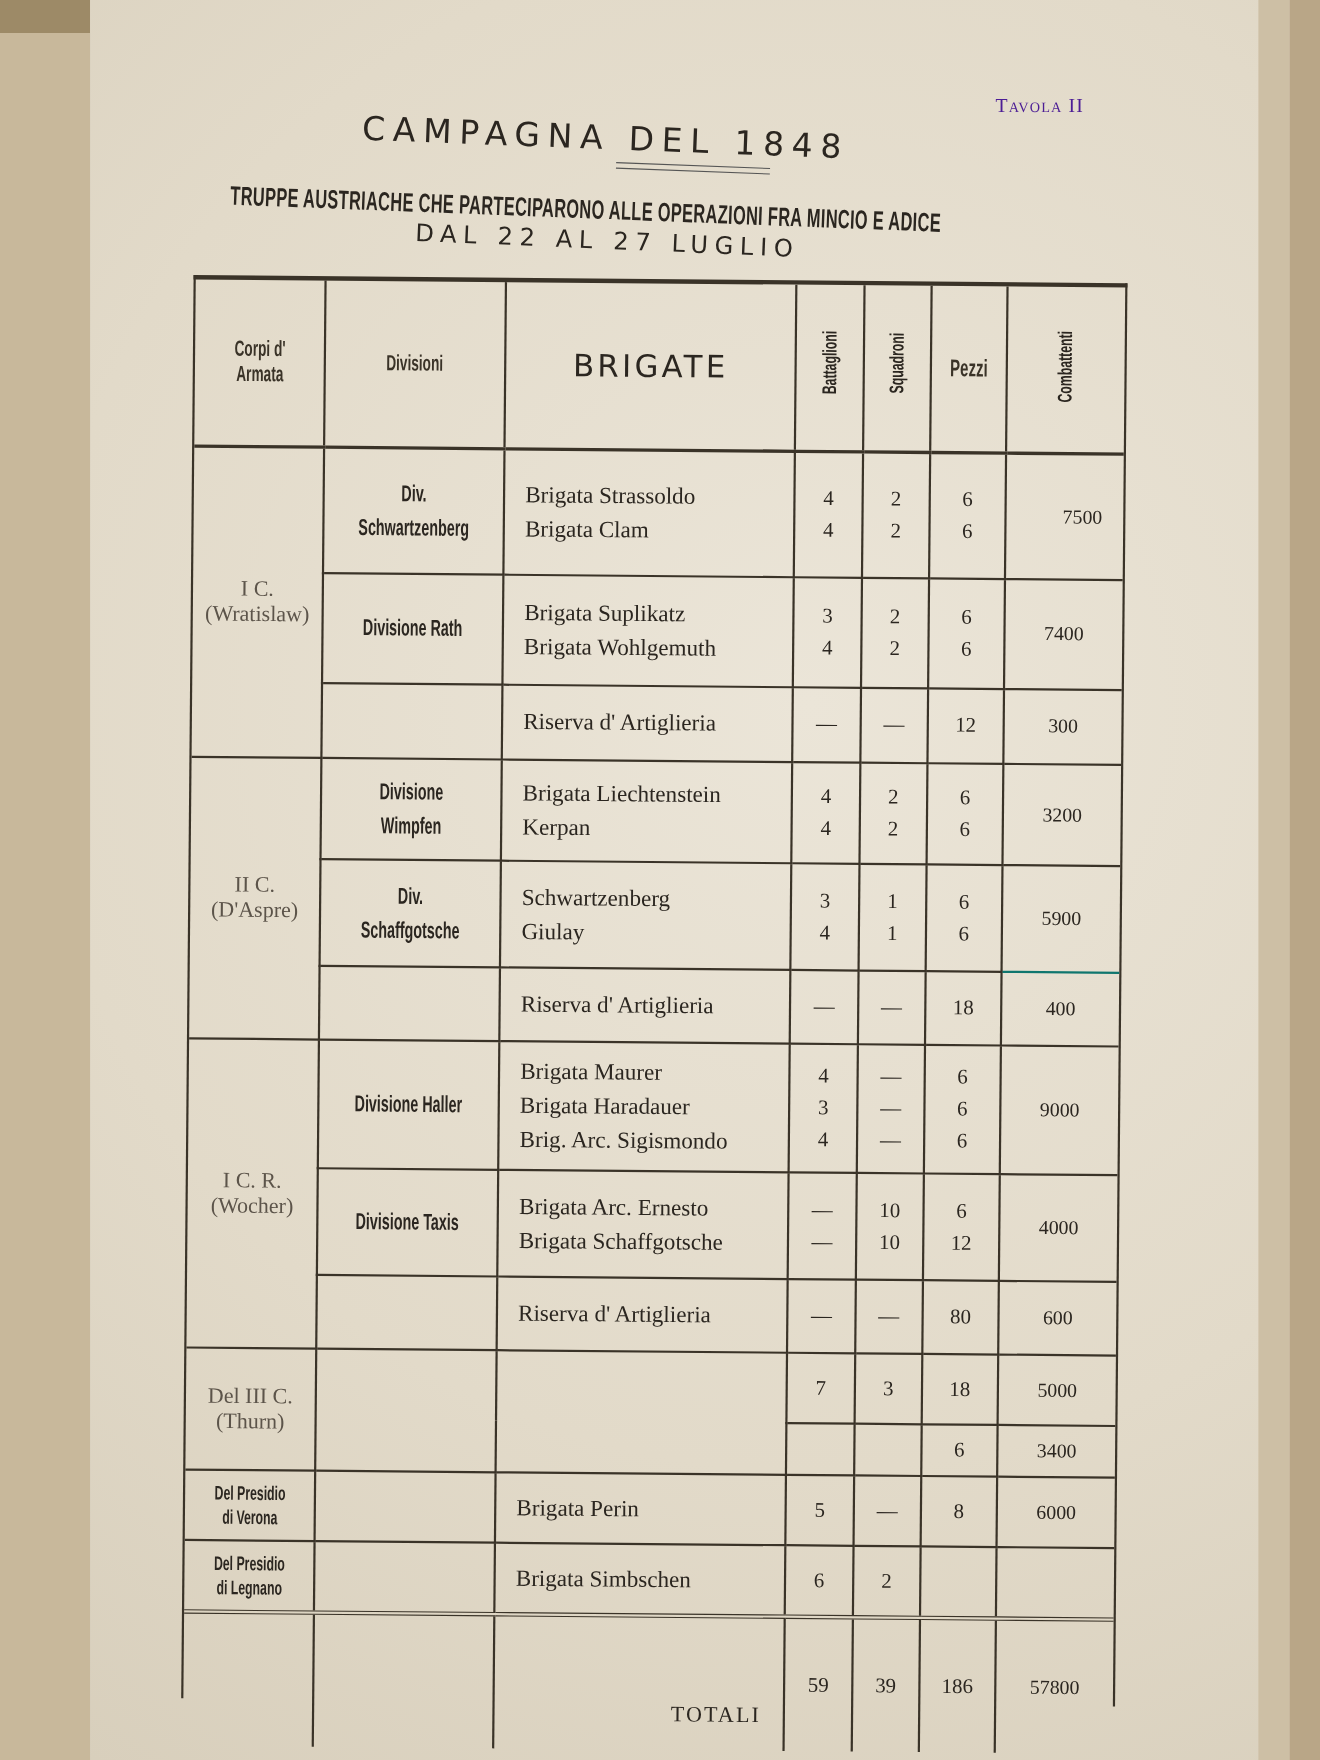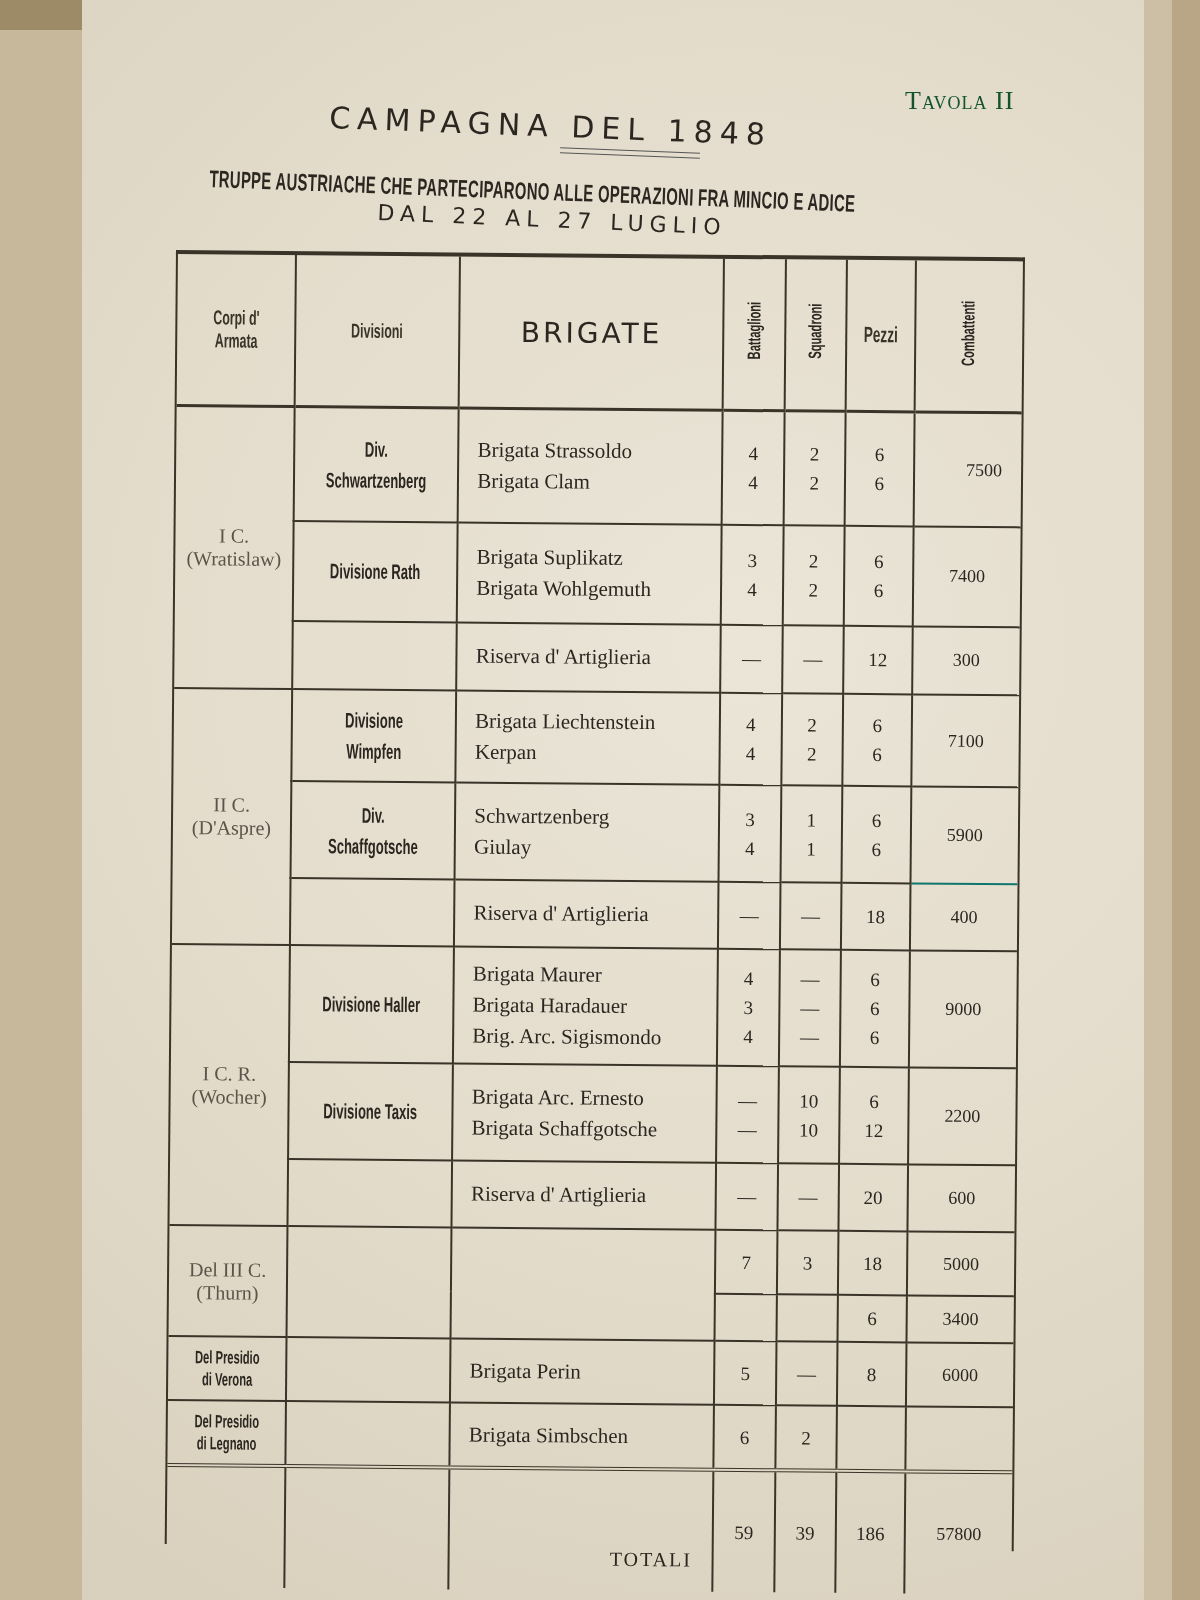--- a/index.html
+++ b/index.html
@@ -2,21 +2,21 @@
 <html><head>
 <meta charset="utf-8">
 <style>
   html,body{margin:0;padding:0;}
   body{width:1200px;height:1600px;position:relative;overflow:hidden;background:#b9a687;font-family:"Liberation Serif",serif;}
   .left-page{position:absolute;left:0;top:30px;width:82px;height:1570px;background:#c8b89b;border-right:3px solid #6e5e44;}
   .left-shadow{position:absolute;left:0;top:0;width:100px;height:30px;background:#9d8a67;}
   .page{position:absolute;left:82px;top:0;width:1090px;height:1600px;background:#e4ddcf;
         background-image:radial-gradient(circle at 60% 40%,#ebe5d8 0%,#e2dac9 60%,#d8cfbc 100%);}
   .right-edge{position:absolute;right:0;top:0;width:28px;height:1600px;background:#cdbfa5;}
-  .tavola{position:absolute;left:905px;top:86px;font-size:26px;letter-spacing:1px;color:#14532d;font-variant:small-caps;font-family:Liberation Serif, serif;}
+  .tavola{position:absolute;left:905px;top:86px;font-size:18px;letter-spacing:1px;color:#4c1d95;font-variant:small-caps;font-family:Liberation Serif, serif;}
   .title{position:absolute;left:330px;top:100px;font-family:"DejaVu Sans",sans-serif;font-size:30px;letter-spacing:7px;color:#2b2620;transform:rotate(2.2deg);transform-origin:left top;}
   .title-rule{position:absolute;left:560px;top:150px;width:140px;height:4px;border-top:1px solid #555;border-bottom:1px solid #555;transform:rotate(2.2deg);}
   .subtitle{position:absolute;left:210px;top:165px;font-family:"Liberation Sans",sans-serif;font-weight:bold;font-size:24px;color:#2b2620;transform:rotate(2.2deg) scaleX(0.62);transform-origin:left top;white-space:nowrap;letter-spacing:0.5px;}
   .dates{position:absolute;left:378px;top:200px;font-family:"DejaVu Sans",sans-serif;font-size:22px;letter-spacing:6px;color:#2b2620;transform:rotate(2.4deg);transform-origin:left top;}
   .table-wrap{position:absolute;left:176px;top:250px;width:845px;height:1290px;border:2px solid #3a3328;border-top:4px solid #3a3328;border-bottom:none;transform:rotate(0.5deg);transform-origin:left top;}
   table{border-collapse:collapse;width:100%;font-family:"Liberation Serif",serif;color:#2b2620;}
   th,td{border-right:2px solid #3a3328;padding:0;vertical-align:middle;}
   th:last-child,td:last-child{border-right:none;}
   thead th{height:150px;border-bottom:3px solid #3a3328;font-weight:normal;}
   .h-cond{font-family:"Liberation Sans",sans-serif;font-weight:bold;font-size:20px;transform:scaleX(0.62);display:inline-block;color:#3a3328;}
@@ -125,21 +125,21 @@
             <div>4</div>
           </td>
       <td class="c-num" style="border-bottom:2px solid #3a3328;">
             <div>2</div>
             <div>2</div>
           </td>
       <td class="c-num" style="border-bottom:2px solid #3a3328;">
             <div>6</div>
             <div>6</div>
           </td>
-      <td class="c-comb" style="border-bottom:2px solid #3a3328;">7100</td>
+      <td class="c-comb" style="border-bottom:2px solid #3a3328;">3200</td>
     </tr>
     <tr>
       <td class="c-div" style="border-bottom:2px solid #3a3328;height:95px;"><span class="div-label">Div. Schaffgotsche</span></td>
       <td class="c-brig" style="border-bottom:2px solid #3a3328;">
             <div>Schwartzenberg</div>
             <div>Giulay</div>
           </td>
       <td class="c-num" style="border-bottom:2px solid #3a3328;">
             <div>3</div>
             <div>4</div>
@@ -199,28 +199,28 @@
             <div>—</div>
           </td>
       <td class="c-num" style="border-bottom:2px solid #3a3328;">
             <div>10</div>
             <div>10</div>
           </td>
       <td class="c-num" style="border-bottom:2px solid #3a3328;">
             <div>6</div>
             <div>12</div>
           </td>
-      <td class="c-comb" style="border-bottom:2px solid #3a3328;">2200</td>
+      <td class="c-comb" style="border-bottom:2px solid #3a3328;">4000</td>
     </tr>
     <tr class="block-end">
       <td class="c-div" style="height:65px;"></td>
       <td class="c-brig">Riserva d' Artiglieria</td>
       <td class="c-num">—</td>
       <td class="c-num">—</td>
-      <td class="c-num">20</td>
+      <td class="c-num">80</td>
       <td class="c-comb">600</td>
     </tr>
 
     <tr>
       <td class="c-corp" rowspan="2" style="border-bottom:2px solid #3a3328;">Del III C. (Thurn)</td>
       <td class="c-div" rowspan="2" style="border-bottom:2px solid #3a3328;"></td>
       <td class="c-brig" rowspan="2" style="border-bottom:2px solid #3a3328;"></td>
       <td class="c-num" style="border-bottom:2px solid #3a3328;height:62px;">7</td>
       <td class="c-num" style="border-bottom:2px solid #3a3328;">3</td>
       <td class="c-num" style="border-bottom:2px solid #3a3328;">18</td>

